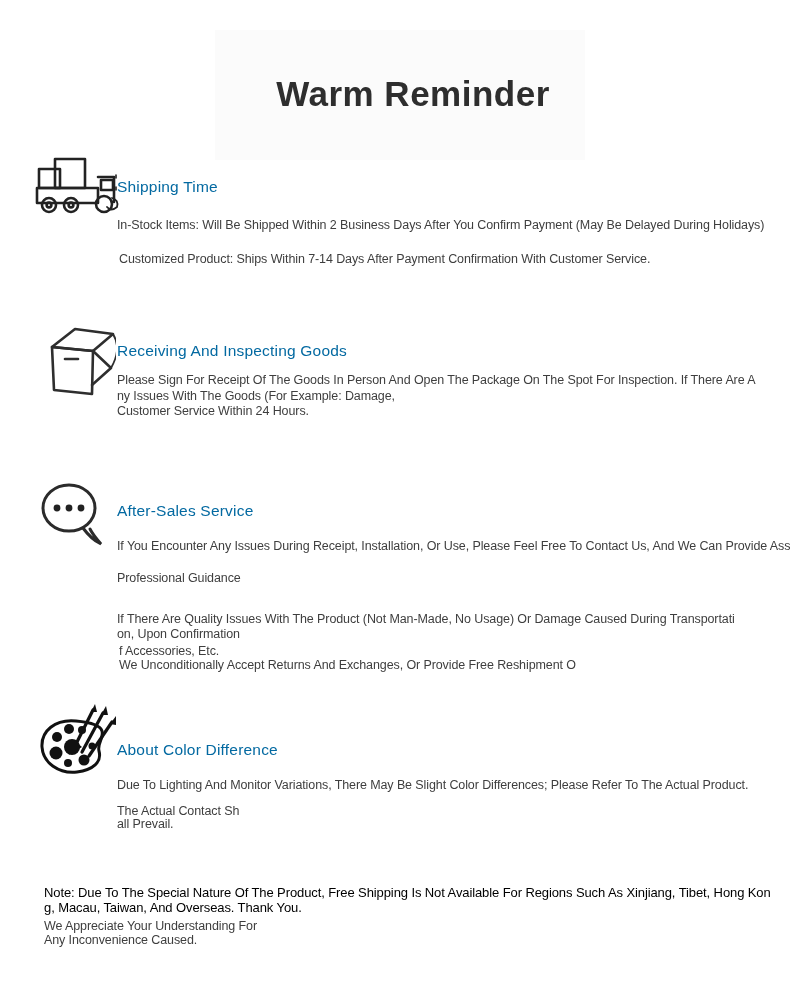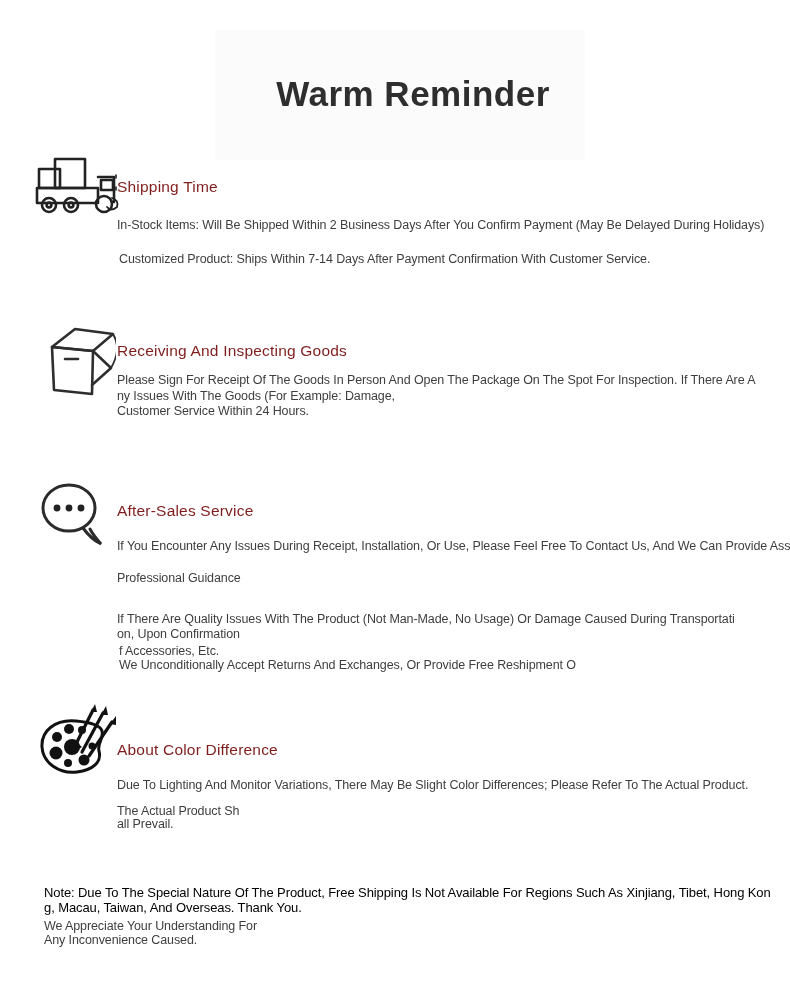--- a/index.html
+++ b/index.html
@@ -7,21 +7,21 @@
     position:relative;width:790px;height:976px;background:#ffffff;overflow:hidden;
     font-family:"Liberation Sans",sans-serif;color:#3e3e3e;
   }
   .abs{position:absolute;}
   .title-patch{background:#fbfbfb;}
   .page-title{
     left:0;top:74px;width:100%;text-align:center;text-indent:36px;
     font-size:35px;font-weight:bold;color:#2e2e2e;letter-spacing:.5px;white-space:nowrap;
   }
   .section-heading{
-    font-size:15.5px;color:#7f1d1d;letter-spacing:.2px;white-space:nowrap;
+    font-size:15.5px;color:#0369a1;letter-spacing:.2px;white-space:nowrap;
   }
   .body-line{
     font-size:12.5px;color:#3e3e3e;white-space:nowrap;letter-spacing:-0.1px;
   }
   .tight div{white-space:nowrap;}
   .note-red div{color:#000000;}
   .note-dark div{color:#3e3e3e;}
   svg{display:block;}
 </style>
 </head>
@@ -116,21 +116,21 @@
       <circle cx="20" cy="53" r="6.5" fill="#111"></circle>
       <circle cx="36" cy="47" r="8" fill="#111"></circle>
       <circle cx="32" cy="63" r="4" fill="#111"></circle>
       <circle cx="48" cy="60" r="5.5" fill="#111"></circle>
       <circle cx="56" cy="46" r="3.5" fill="#111"></circle>
     </svg>
   </div>
   <div class="abs section-heading" style="left:117px;top:741px;">About Color Difference</div>
   <div class="abs body-line" style="left:117px;top:778px;">Due To Lighting And Monitor Variations, There May Be Slight Color Differences; Please Refer To The Actual Product.</div>
   <div class="abs body-line tight" style="left:117px;top:805px;line-height:12.5px;">
-    <div>The Actual Product Sh</div>
+    <div>The Actual Contact Sh</div>
     <div>all Prevail.</div>
   </div>
 
   <div class="abs body-line tight note-red" style="left:44px;top:886px;line-height:14.8px;font-size:13px;">
     <div>Note: Due To The Special Nature Of The Product, Free Shipping Is Not Available For Regions Such As Xinjiang, Tibet, Hong Kon</div>
     <div>g, Macau, Taiwan, And Overseas. Thank You.</div>
   </div>
   <div class="abs body-line tight note-dark" style="left:44px;top:919px;line-height:14.3px;">
     <div>We Appreciate Your Understanding For</div>
     <div>Any Inconvenience Caused.</div>

